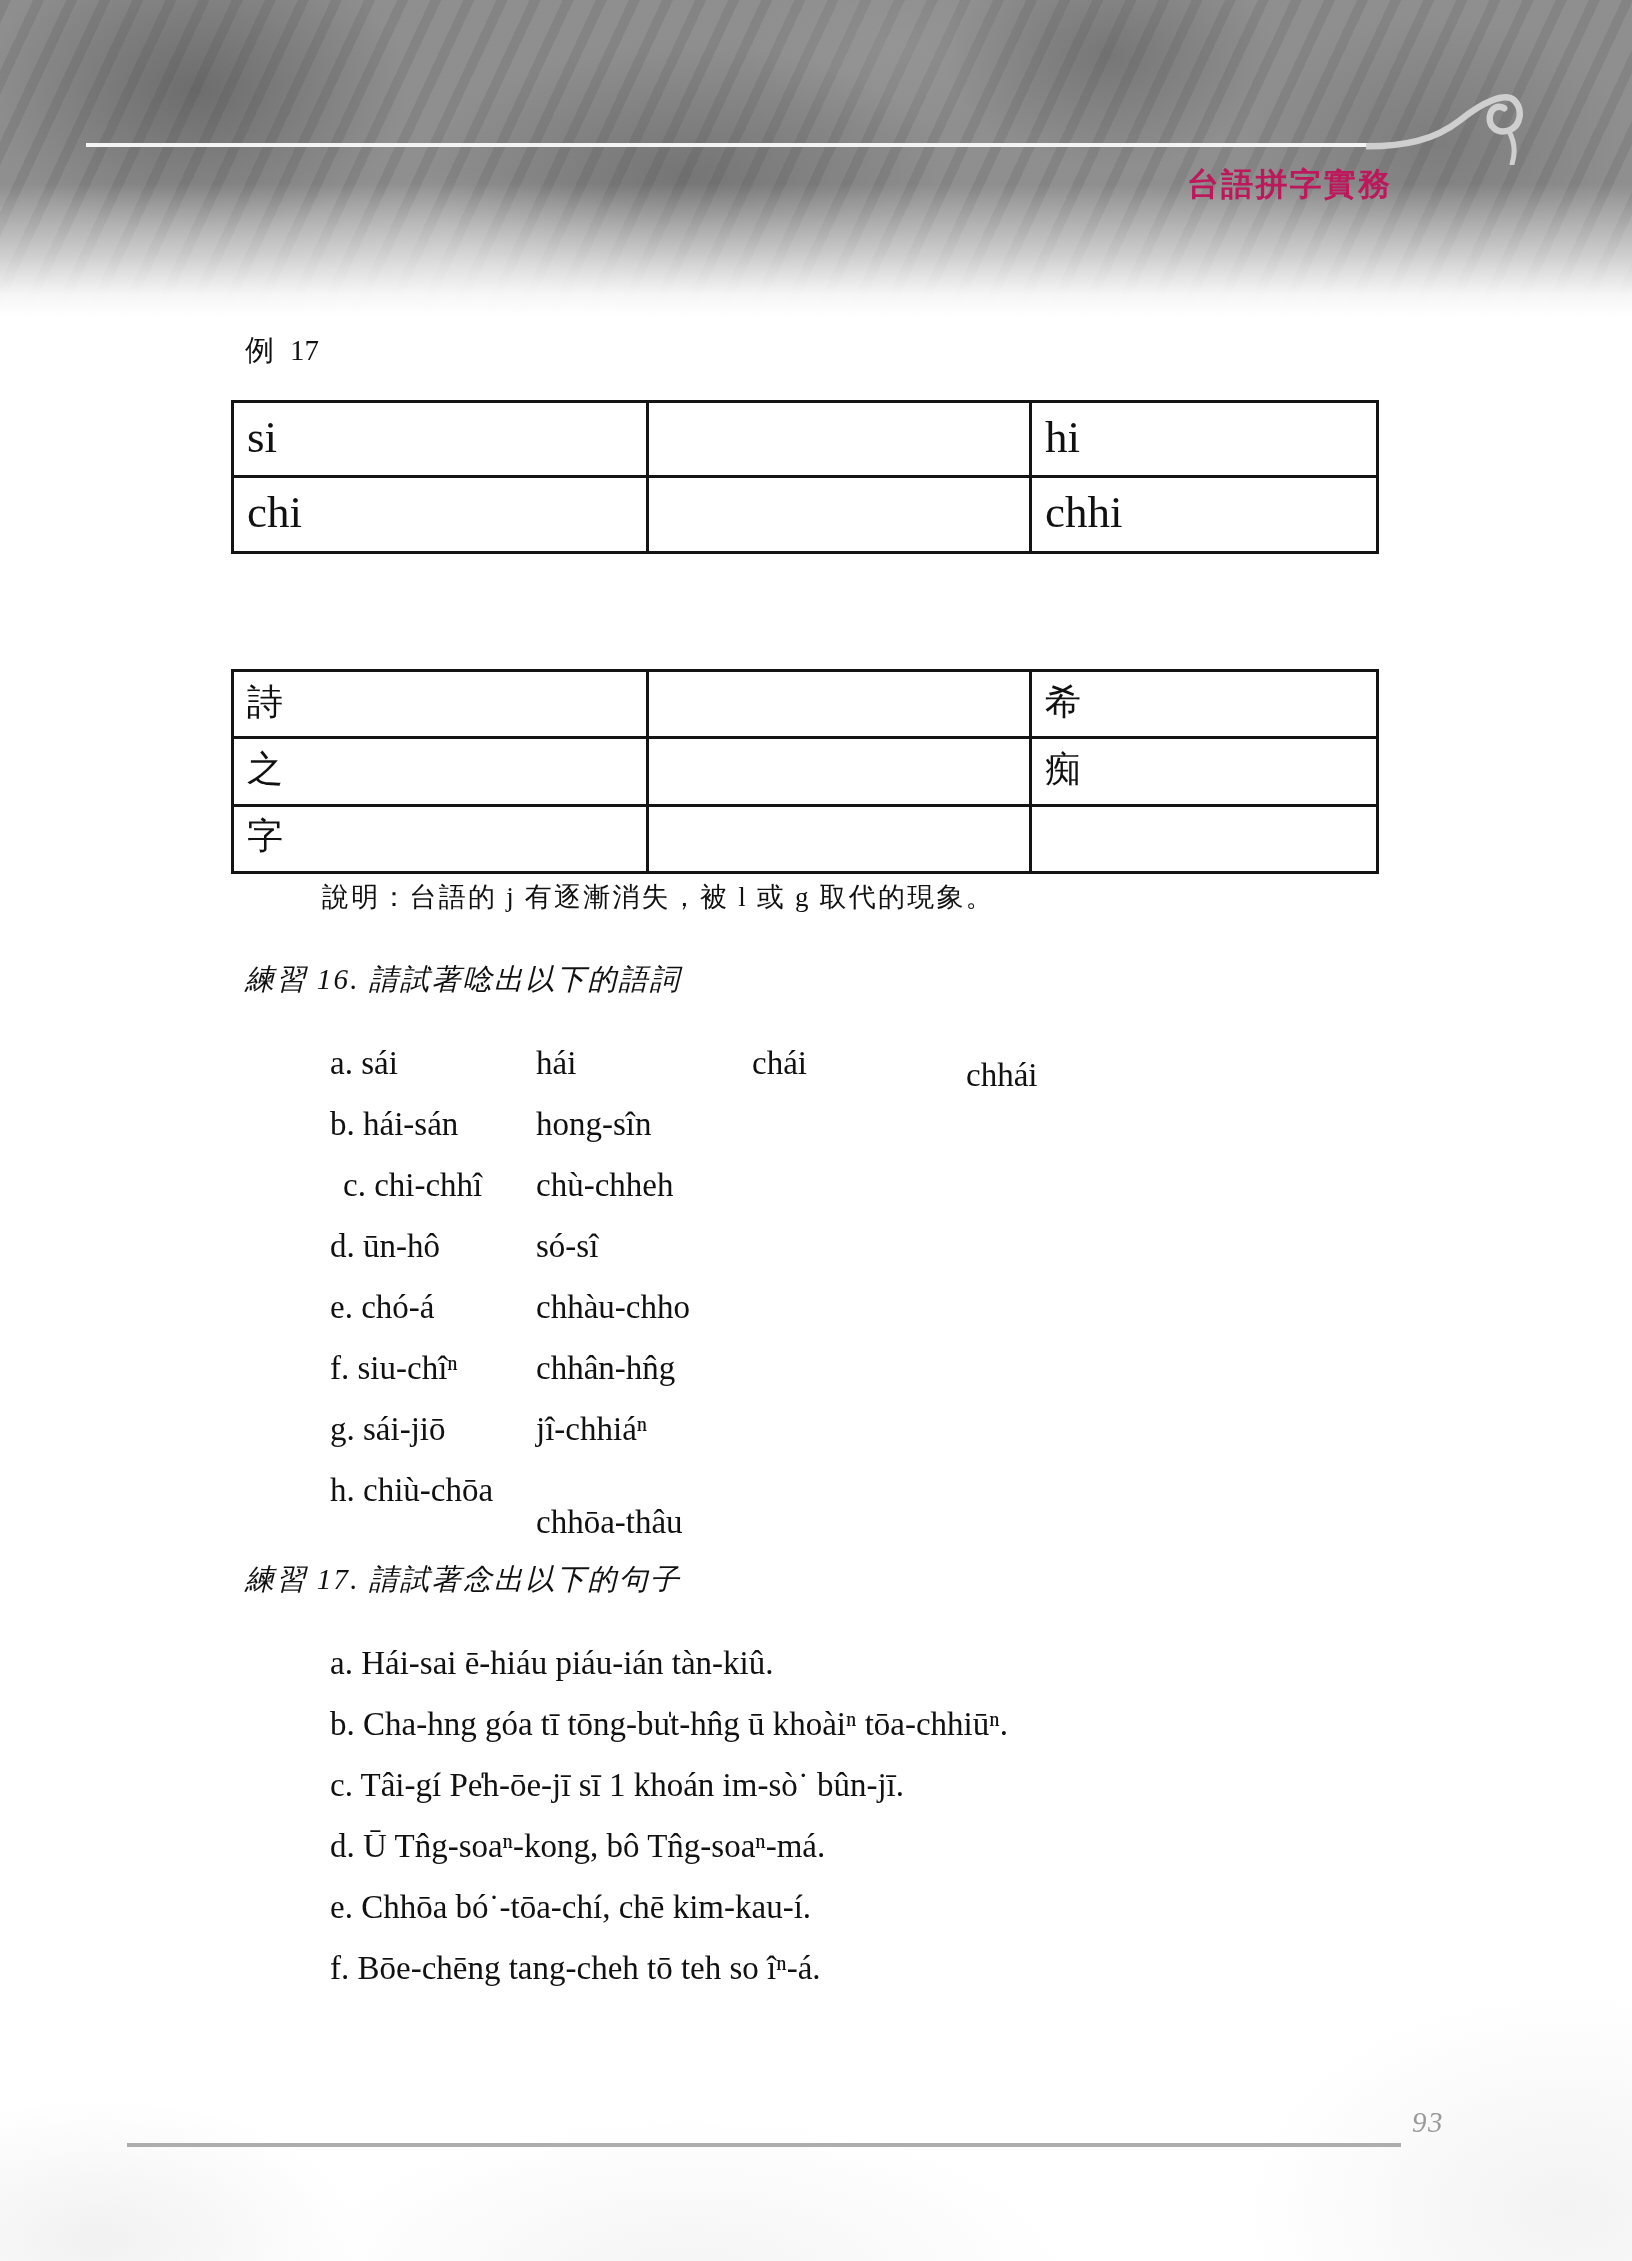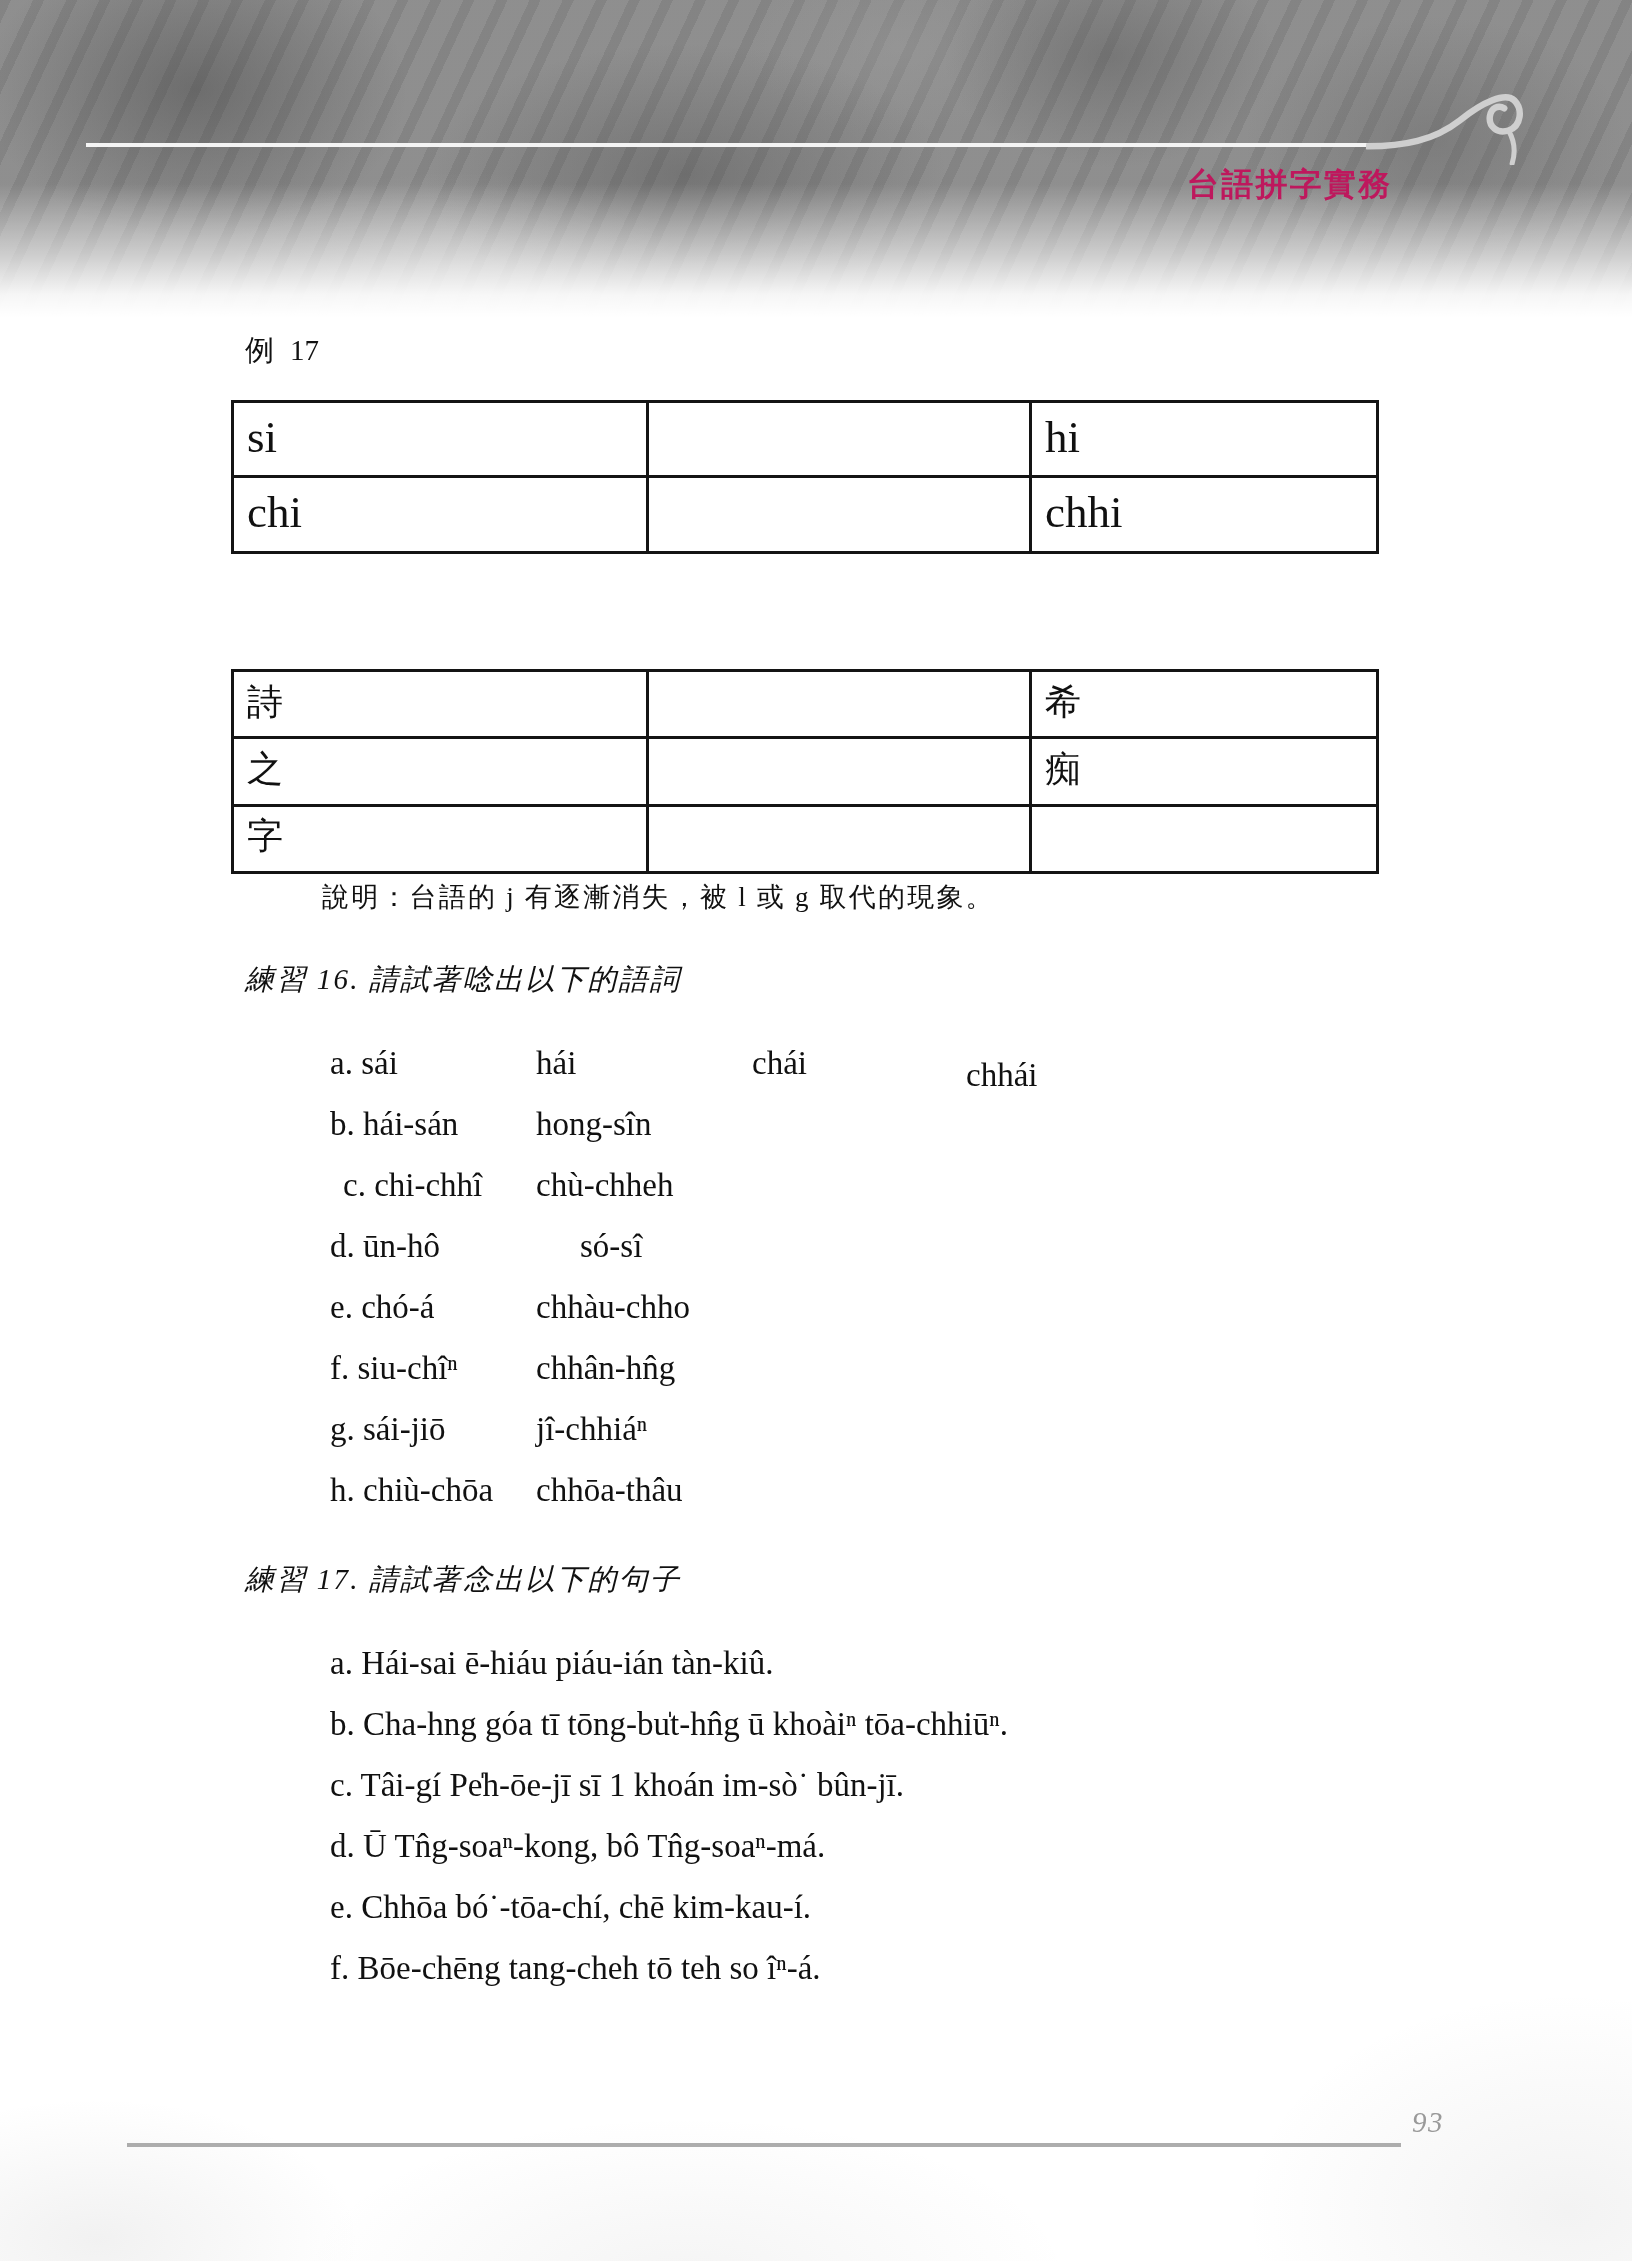--- a/index.html
+++ b/index.html
@@ -144,37 +144,37 @@
       <div class="ex-row">
         <span class="w" style="left: 0px;">b. hái-sán</span>
         <span class="w" style="left: 206px;">hong-sîn</span>
       </div>
       <div class="ex-row">
         <span class="w" style="left: 13px;">c. chi-chhî</span>
         <span class="w" style="left: 206px;">chù-chheh</span>
       </div>
       <div class="ex-row">
         <span class="w" style="left: 0px;">d. ūn-hô</span>
-        <span class="w" style="left: 206px; margin-left: 44px;">só-sî</span>
+        <span class="w" style="left: 206px;">só-sî</span>
       </div>
       <div class="ex-row">
         <span class="w" style="left: 0px;">e. chó-á</span>
         <span class="w" style="left: 206px;">chhàu-chho</span>
       </div>
       <div class="ex-row">
         <span class="w" style="left: 0px;">f. siu-chîⁿ</span>
         <span class="w" style="left: 206px;">chhân-hn̂g</span>
       </div>
       <div class="ex-row">
         <span class="w" style="left: 0px;">g. sái-jiō</span>
         <span class="w" style="left: 206px;">jî-chhiáⁿ</span>
       </div>
       <div class="ex-row">
         <span class="w" style="left: 0px;">h. chiù-chōa</span>
-        <span class="w" style="left: 206px;">chhōa-thâu</span>
+        <span class="w" style="left: 206px; margin-top: 32px;">chhōa-thâu</span>
       </div>
     </div>
 
   <div class="ex-heading" id="ex17-heading">練習 17. 請試著念出以下的句子</div>
   <div class="ex-list" id="ex17-list">
       <div class="ex-row">
         <span class="w" style="left: 0px;">a. Hái-sai ē-hiáu piáu-ián tàn-kiû.</span>
       </div>
       <div class="ex-row">
         <span class="w" style="left: 0px;">b. Cha-hng góa tī tōng-bu̍t-hn̂g ū khoàiⁿ tōa-chhiūⁿ.</span>

